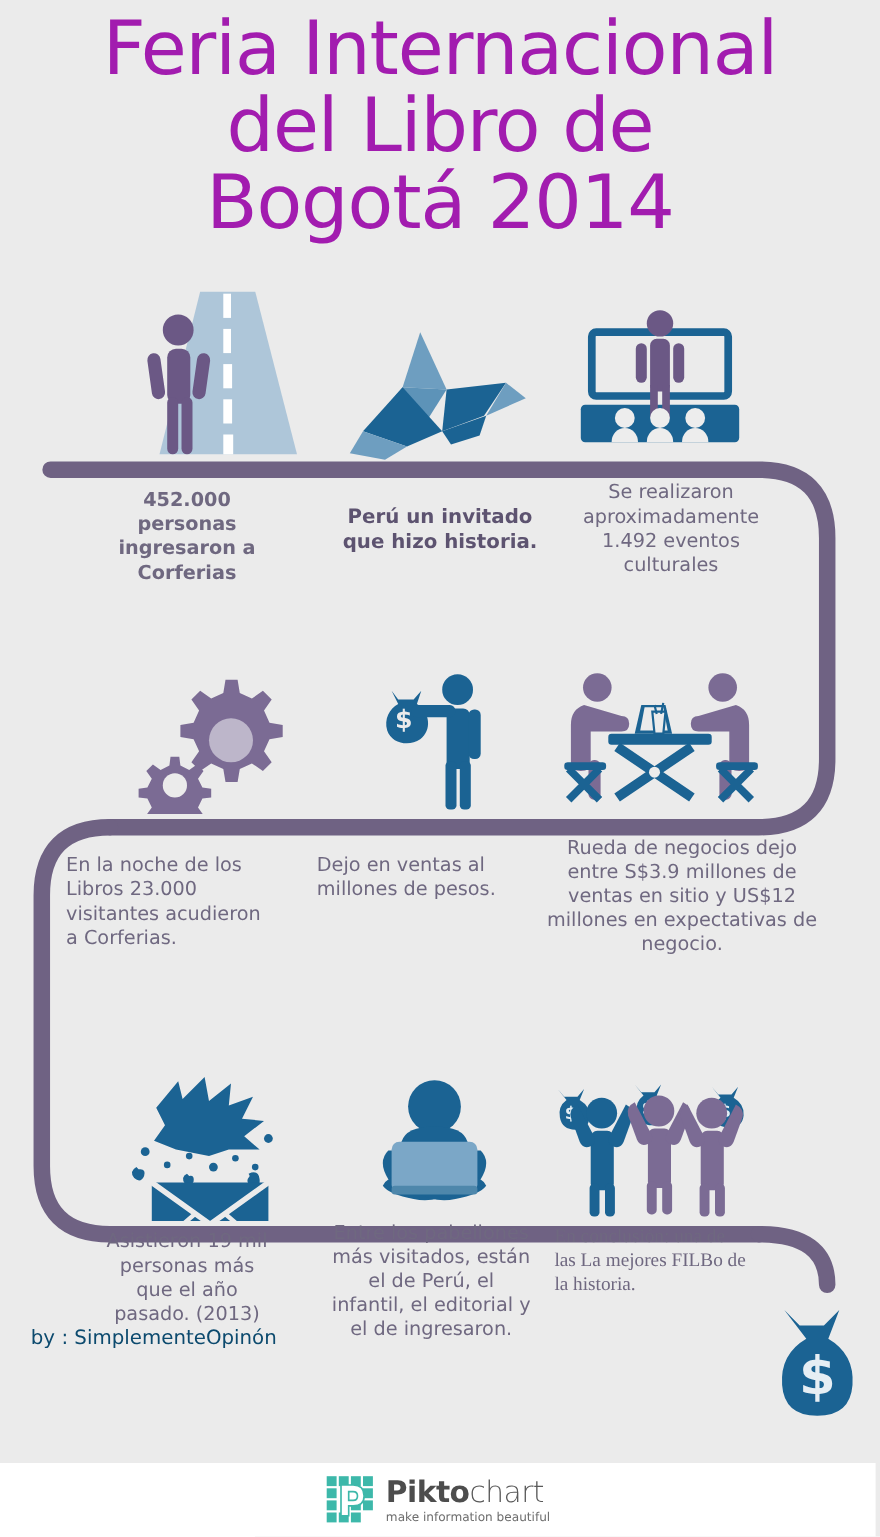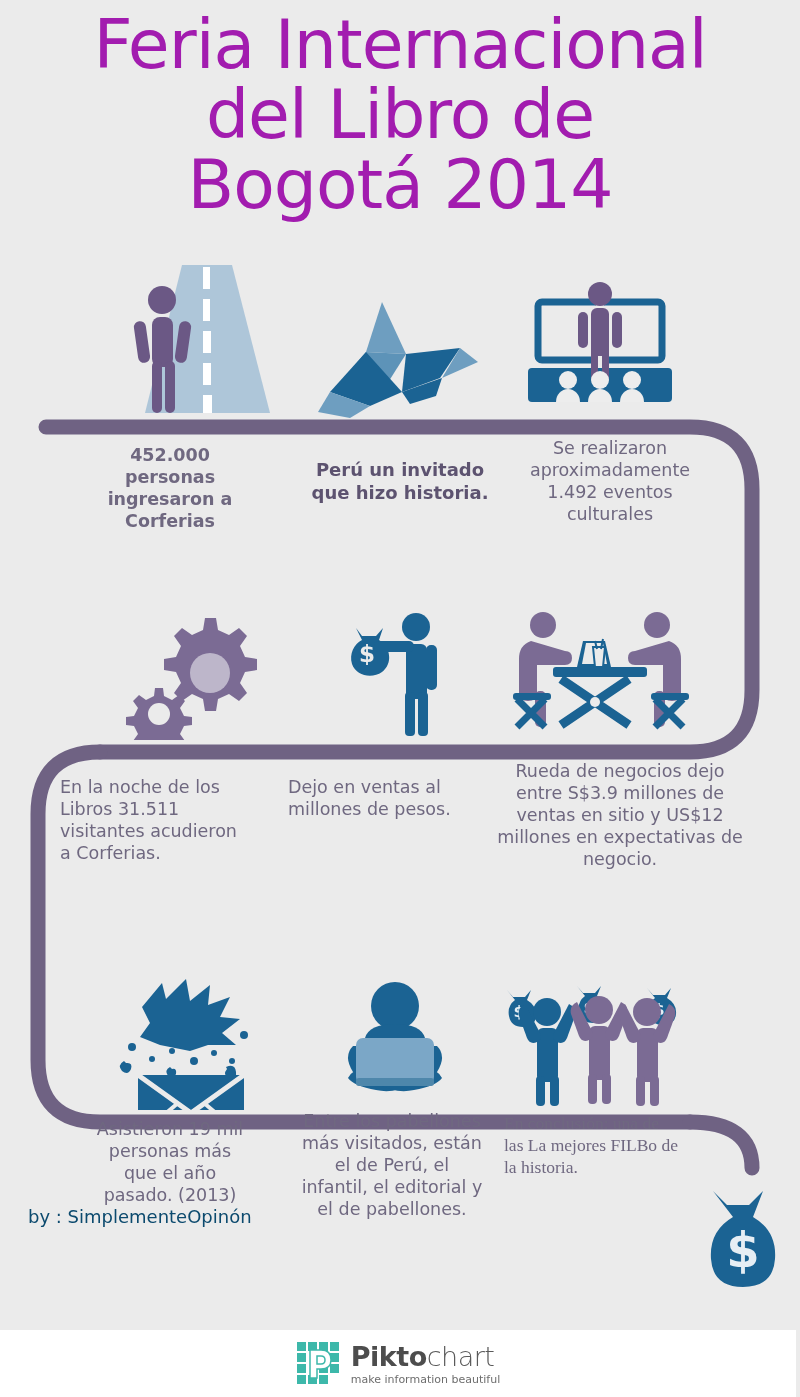--- a/index.html
+++ b/index.html
@@ -204,21 +204,21 @@
       </g>
       <circle cx="95" cy="63" r="20" fill="#bdb6ca"></circle>
       <g fill="#7b6b94">
         <path d="M40,78 l8,0 1,8 8,4 7,-5 6,6 -5,7 4,8 8,1 0,8 -8,1 -4,8 5,7 -6,6 -7,-5 -8,4 -1,8 -8,0 -1,-8 -8,-4 -7,5 -6,-6 5,-7 -4,-8 -8,-1 0,-8 8,-1 4,-8 -5,-7 6,-6 7,5 8,-4 z"></path>
       </g>
       <circle cx="44" cy="104" r="11" fill="#ebebeb"></circle>
     </svg>
   </div>
   <div class="caption left" style="left:60px; top:776px; width:230px;">
     <div>En la noche de los</div>
-    <div>Libros 31.511</div>
+    <div>Libros 23.000</div>
     <div>visitantes acudieron</div>
     <div>a Corferias.</div>
   </div>
 
   <div class="icon-box" style="left:300px; top:610px; width:200px; height:130px;">
     <svg width="160" height="130" viewBox="0 0 160 130">
       <g fill="#1b6393">
         <path d="M36,18 l6,8 14,0 7,-8 -4,12 c12,7 14,24 3,32 c-10,7 -26,4 -30,-8 c-3,-10 2,-20 10,-24 z"></path>
       </g>
       <text x="47" y="52" font-family="DejaVu Sans, sans-serif" font-size="23" font-weight="bold" fill="#ebebeb" text-anchor="middle">$</text>
@@ -318,21 +318,21 @@
       </g>
       <rect x="36" y="58" width="78" height="46" rx="7" fill="#7ba7c7"></rect>
       <rect x="36" y="98" width="78" height="8" rx="3" fill="#4e87ab"></rect>
     </svg>
   </div>
   <div class="caption center" style="left:282px; top:1110px; width:220px;">
     <div>Entre los pabellones</div>
     <div>más visitados, están</div>
     <div>el de Perú, el</div>
     <div>infantil, el editorial y</div>
-    <div>el de pabellones.</div>
+    <div>el de ingresaron.</div>
   </div>
 
   <div class="icon-box" style="left:495px; top:975px; width:200px; height:135px;">
     <svg width="200" height="130" viewBox="0 0 200 130">
 
       <g fill="#1b6393">
         <path d="M12,10 l6,7 12,0 6,-7 -4,10 q10,6 9,16 q-1,11 -13,11 q-12,0 -14,-11 q-2,-10 6,-16 z"></path>
         <path d="M82,6 l6,7 12,0 6,-7 -4,10 q10,6 9,16 q-1,11 -13,11 q-12,0 -14,-11 q-2,-10 6,-16 z"></path>
         <path d="M152,8 l6,7 12,0 6,-7 -4,10 q10,6 9,16 q-1,11 -13,11 q-12,0 -14,-11 q-2,-10 6,-16 z"></path>
       </g>

